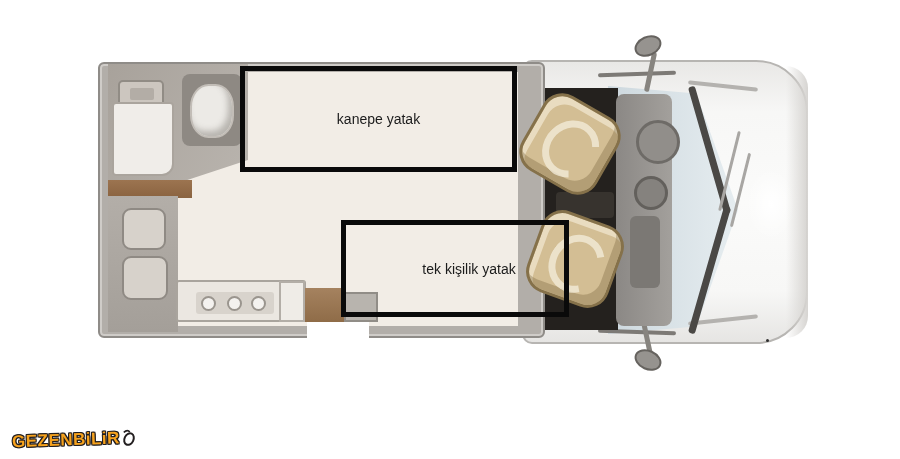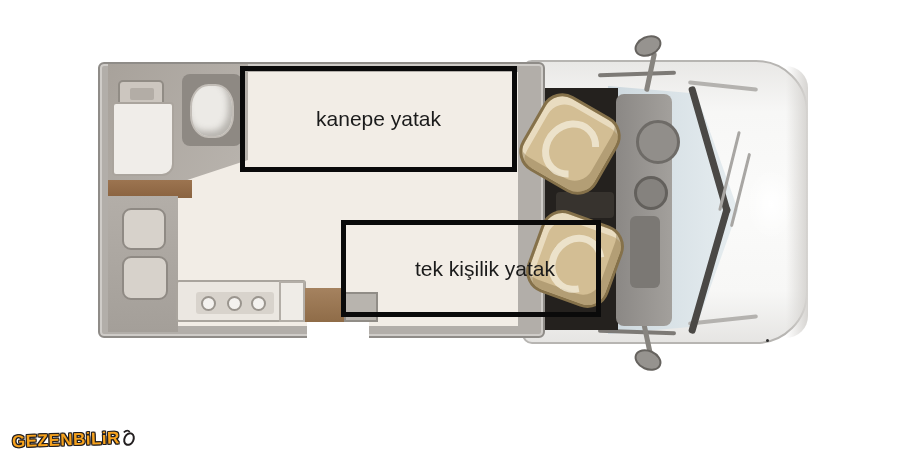--- a/index.html
+++ b/index.html
@@ -91,23 +91,23 @@
     box-shadow:inset -8px -8px 0 rgba(120,100,60,.35), inset 6px 6px 0 rgba(255,250,235,.5);}
   .seat::after{content:"";position:absolute;left:16px;top:14px;width:40px;height:46px;
     border:7px solid rgba(245,238,220,.75);border-right-color:transparent;border-radius:50%;transform:rotate(15deg);}
   .seat.driver{left:527px;top:101px;transform:rotate(30deg);}
   .seat.passenger{left:532px;top:216px;transform:rotate(20deg);}
 
   .speck{left:766px;top:339px;width:3px;height:3px;background:#2e2e2e;border-radius:50%;}
 
   
   .annotation{border:5px solid var(--annotation-border,#0a0a0a);display:flex;align-items:center;justify-content:center;
-    font-size:21px;color:#1b1b1b;background:transparent;}
+    font-size:14px;color:#1b1b1b;background:transparent;}
   .annotation.sofa{left:240px;top:66px;width:277px;height:106px;}
-  .annotation.single{left:341px;top:220px;width:260px;height:97px;padding-left:28px;}
+  .annotation.single{left:341px;top:220px;width:228px;height:97px;padding-left:28px;}
 
   
   .caption{left:458px;top:406px;width:442px;font-size:33px;font-weight:bold;letter-spacing:-0.5px;
     color:var(--caption-color,#141414);white-space:nowrap;}
   .watermark{left:12px;top:430px;display:flex;align-items:center;gap:1px;transform:rotate(-2deg);}
   .watermark-text{font-size:17px;font-weight:800;letter-spacing:0.5px;color:var(--watermark-orange,#f6a21d);
     text-shadow:-1px -1px 0 #231f20,1px -1px 0 #231f20,-1px 1px 0 #231f20,1px 1px 0 #231f20,
       0 -1px 0 #231f20,0 1px 0 #231f20,-1px 0 0 #231f20,1px 0 0 #231f20;}
 </style>
 </head>

